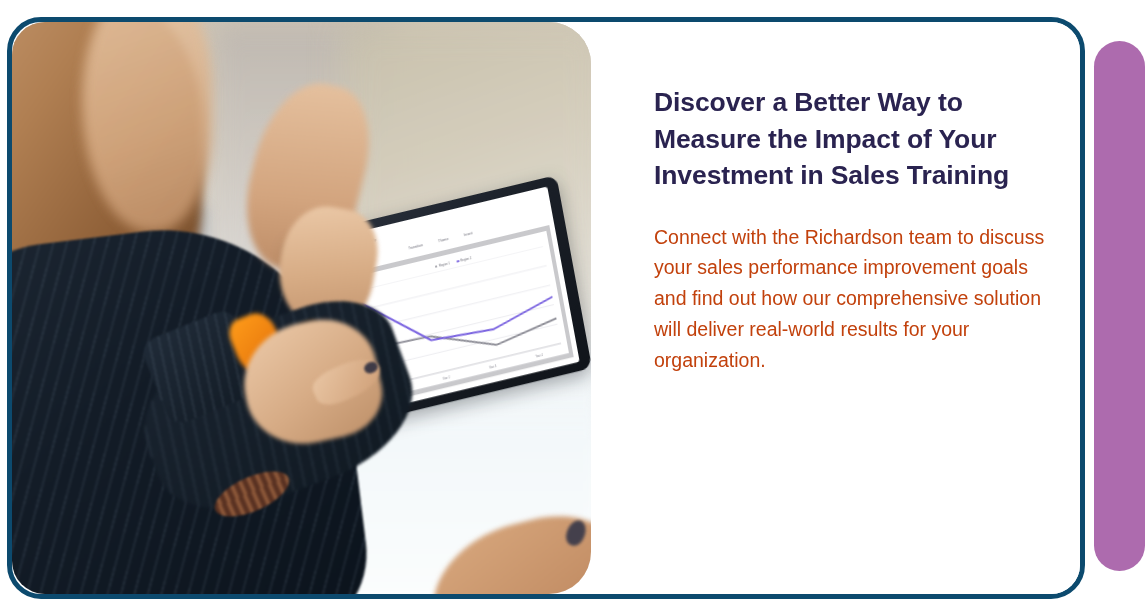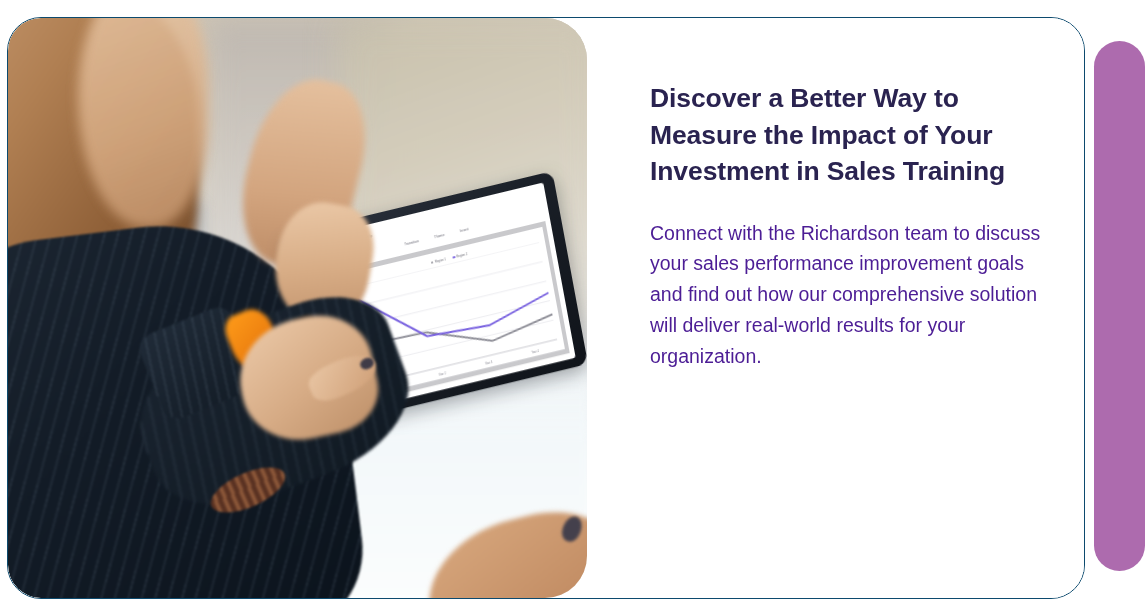--- a/index.html
+++ b/index.html
@@ -32,21 +32,21 @@
   }
 
   
   .card {
     position: absolute;
     left: 7px;
     top: 17px;
     width: 1078px;
     height: 582px;
     background: #ffffff;
-    border: 1px solid #0c4a6e;
+    border: 5px solid #0c4a6e;
     border-radius: 34px;
     z-index: 2;
     overflow: hidden;
     display: flex;
   }
 
   
   .photo-panel {
     position: relative;
     width: 579px;
@@ -357,21 +357,21 @@
     color: #2a2350;
     font-size: 26.5px;
     font-weight: bold;
     line-height: 36.5px;
     letter-spacing: -0.1px;
     max-width: 400px;
   }
 
   .body-copy {
     margin-top: 28px;
-    color: #4c1d95;
+    color: #c2410c;
     font-size: 19.5px;
     line-height: 30.8px;
     max-width: 400px;
     font-weight: 400;
   }
 </style>
 </head>
 <body>
 
 <div id="stage">

